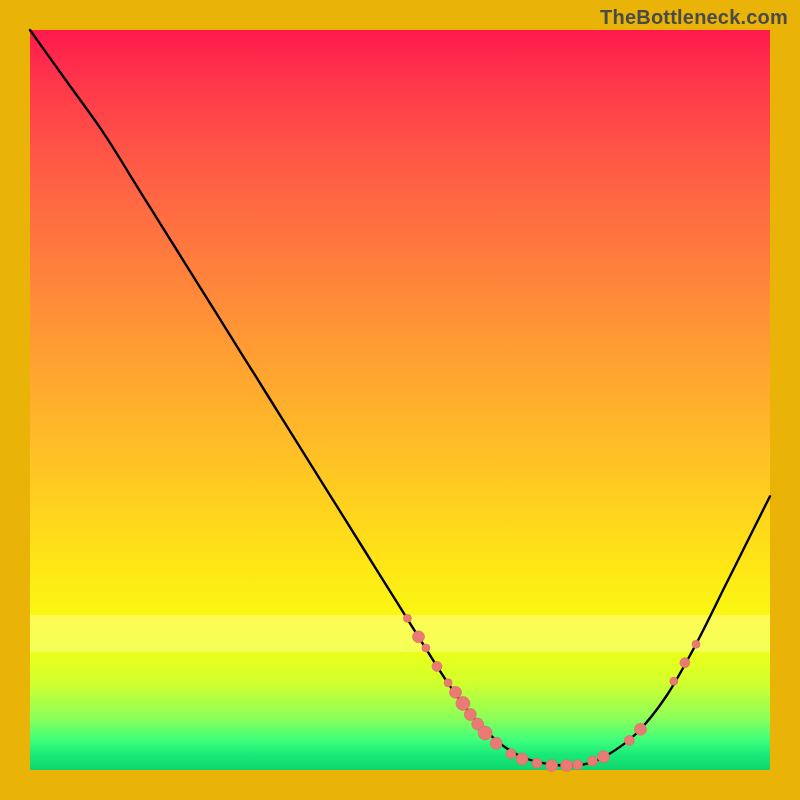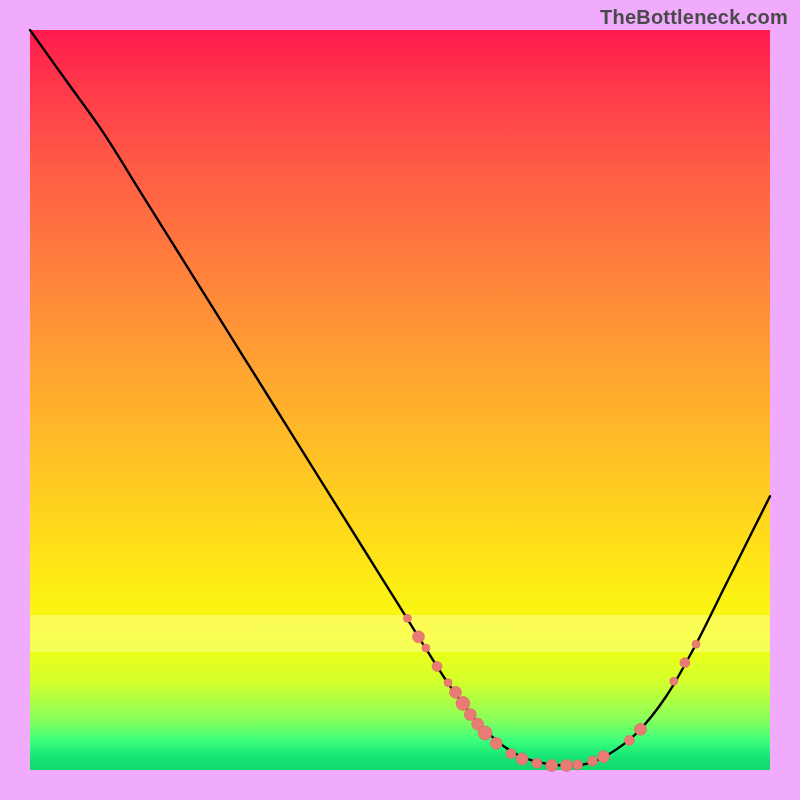--- a/index.html
+++ b/index.html
@@ -8,21 +8,21 @@
     width: 800px;
     height: 800px;
     background: #000;
     overflow: hidden;
     font-family: Arial, Helvetica, sans-serif;
   }
   .stage {
     position: relative;
     width: 800px;
     height: 800px;
-    background: #f0abfc;
+    background: #eab308;
     text-decoration: underline;
   }
   .watermark {
     position: absolute;
     top: 6px;
     right: 12px;
     color: #4a4a4a;
     font-size: 20px;
     font-weight: 600;
     letter-spacing: 0.2px;

